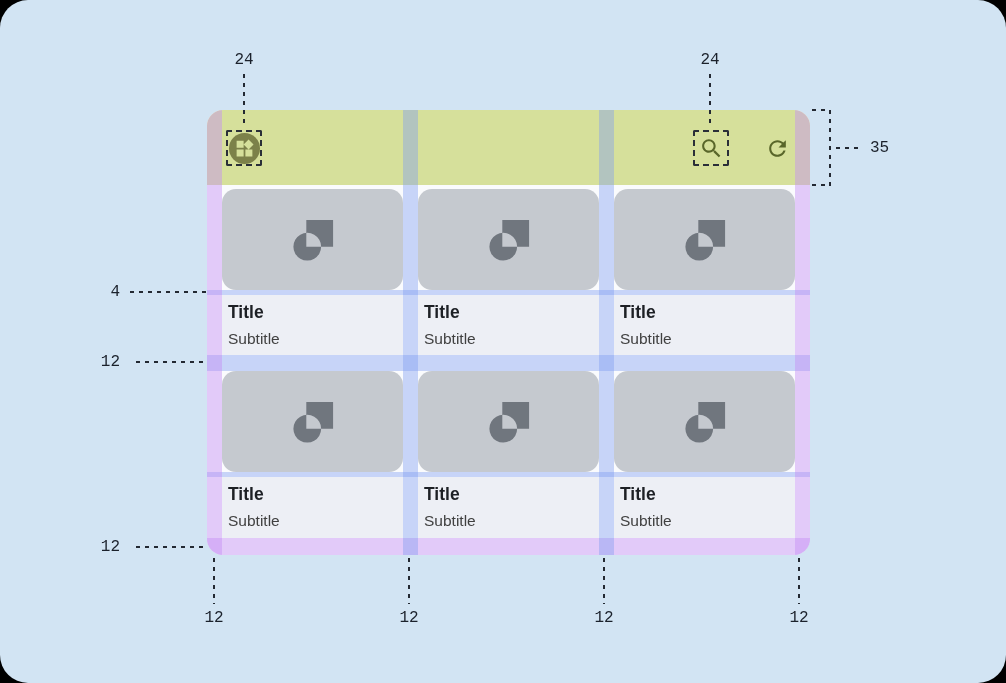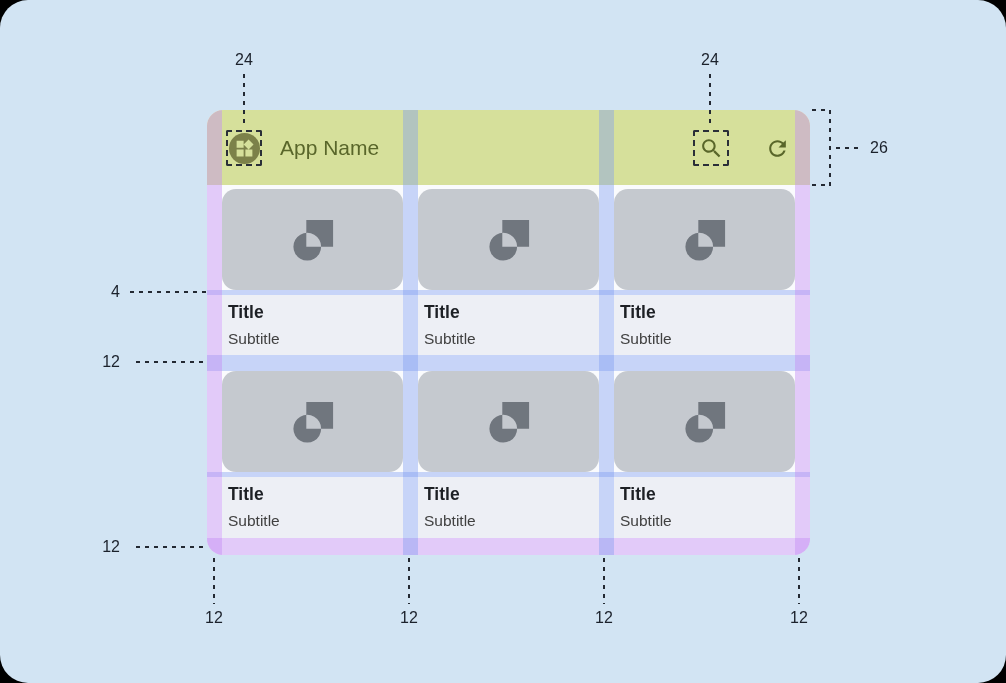--- a/index.html
+++ b/index.html
@@ -25,21 +25,21 @@
   .card-text{position:absolute;width:181px;background:#edeff5;z-index:1;box-sizing:border-box;padding:5px 8px 16px 6px;}
   .card-title{font-size:17.5px;font-weight:700;color:#1d2025;line-height:25px;}
   .card-subtitle{font-size:15.5px;font-weight:400;color:#404040;line-height:27px;}
   
   .strip{position:absolute;}
   .h-strip{left:0;width:603px;z-index:2;}
   .v-strip{top:0;height:445px;width:15px;z-index:3;}
   .blue{background:rgba(128,158,240,0.42);}
   .purple{background:rgba(197,143,245,0.45);}
   
-  .ann-label{position:absolute;font-size:16px;font-weight:500;color:#1b212b;line-height:20px;z-index:5;}
+  .ann-label{position:absolute;font-size:16px;font-weight:500;color:#1b212b;line-height:20px;z-index:5;font-family:Liberation Mono, monospace;}
   .center{text-align:center;} .right{text-align:right;}
   .vdash{position:absolute;width:2px;z-index:5;
     background:repeating-linear-gradient(to bottom,#232932 0 4px,transparent 4px 9px);}
   .hdash{position:absolute;height:2px;z-index:5;
     background:repeating-linear-gradient(to right,#232932 0 4px,transparent 4px 9px);}
 </style>
 </head>
 <body>
 
 <div class="canvas">
@@ -47,21 +47,20 @@
   <div class="frame">
 
     <div class="appbar">
       <div class="icon-box dashed-box" style="left:19px;">
         <div class="app-icon-circle">
           <svg width="21" height="21" viewBox="0 0 24 24">
             <path fill="#d6e09b" d="M13 13v8h8v-8h-8zM3 21h8v-8H3v8zM3 3v8h8V3H3zm13.66-1.31L11 7.34 16.66 13l5.66-5.66-5.66-5.65z"></path>
           </svg>
         </div>
       </div>
-      <div class="appbar-title">App Name</div>
       <div class="icon-box dashed-box" style="left:486px;">
         <svg width="25" height="25" viewBox="0 0 24 24">
           <path fill="#59662a" d="M15.5 14h-.79l-.28-.27C15.41 12.59 16 11.11 16 9.5 16 5.91 13.09 3 9.5 3S3 5.91 3 9.5 5.91 16 9.5 16c1.61 0 3.09-.59 4.23-1.57l.27.28v.79l5 4.99L20.49 19l-4.99-5zm-6 0C7.01 14 5 11.99 5 9.5S7.01 5 9.5 5 14 7.01 14 9.5 11.99 14 9.5 14z"></path>
         </svg>
       </div>
       <div class="icon-box" style="left:552px;">
         <svg width="25" height="25" viewBox="0 0 24 24">
           <path fill="#59662a" d="M17.65 6.35C16.2 4.9 14.21 4 12 4c-4.42 0-7.99 3.58-7.99 8s3.57 8 7.99 8c3.73 0 6.84-2.55 7.73-6h-2.08c-.82 2.33-3.04 4-5.65 4-3.31 0-6-2.69-6-6s2.69-6 6-6c1.66 0 3.14.69 4.22 1.78L13 11h7V4l-2.35 2.35z"></path>
         </svg>
       </div>
@@ -137,21 +136,21 @@
   <div class="ann-label center" style="left:228px;top:50px;width:32px;">24</div>
   <div class="vdash" style="left:243px;top:74px;height:54px;"></div>
 
   <div class="ann-label center" style="left:694px;top:50px;width:32px;">24</div>
   <div class="vdash" style="left:709px;top:74px;height:54px;"></div>
 
   <div class="hdash" style="left:812px;top:109px;width:18px;"></div>
   <div class="vdash" style="left:829px;top:110px;height:76px;"></div>
   <div class="hdash" style="left:812px;top:184px;width:18px;"></div>
   <div class="hdash" style="left:836px;top:147px;width:27px;"></div>
-  <div class="ann-label" style="left:870px;top:138px;width:34px;">26</div>
+  <div class="ann-label" style="left:870px;top:138px;width:34px;">35</div>
 
   <div class="ann-label right" style="left:92px;top:282px;width:28px;">4</div>
   <div class="hdash" style="left:130px;top:291px;width:77px;"></div>
 
   <div class="ann-label right" style="left:88px;top:352px;width:32px;">12</div>
   <div class="hdash" style="left:136px;top:361px;width:71px;"></div>
 
   <div class="ann-label right" style="left:88px;top:537px;width:32px;">12</div>
   <div class="hdash" style="left:136px;top:546px;width:71px;"></div>
 

